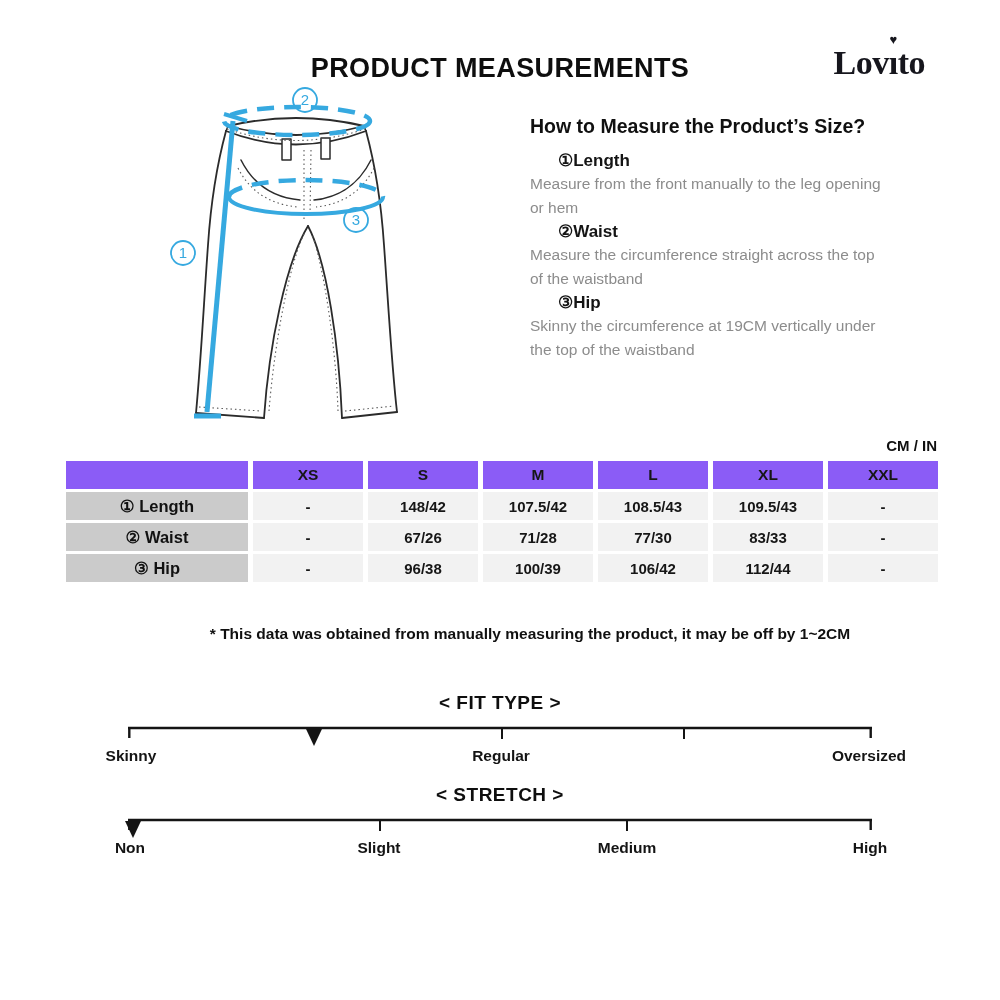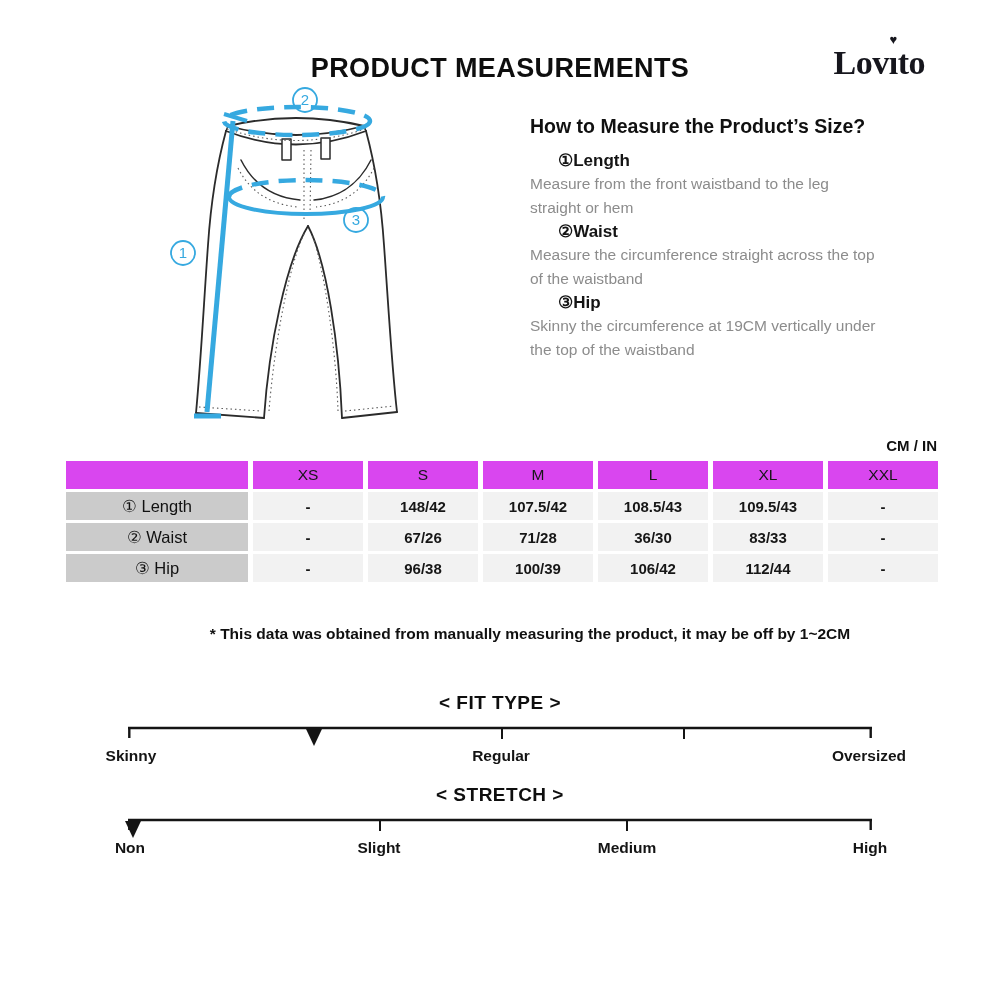--- a/index.html
+++ b/index.html
@@ -59,22 +59,22 @@
   .size-table {
     position: absolute; left: 66px; top: 461px;
     display: grid;
     grid-template-columns: 182px repeat(6, 110px);
     gap: 3px 5px;
   }
   .size-table .cell {
     height: 28px;
     display: flex; align-items: center; justify-content: center;
   }
-  .size-table .th { background: #d946ef; font-size: 15.5px; font-weight: 400; }
-  .size-table .rowlabel { background: #cbcbcb; font-size: 16.5px; font-weight: 400; color: #111; }
+  .size-table .th { background: #8b5cf6; font-size: 15.5px; font-weight: 700; }
+  .size-table .rowlabel { background: #cbcbcb; font-size: 16.5px; font-weight: 700; color: #111; }
   .size-table .td { background: #f2f2f2; font-size: 15px; font-weight: 700; }
 
   
   .note {
     position: absolute; top: 625px; left: 0; width: 100%;
     text-align: center;
     font-size: 15.5px; font-weight: 700; color: #101010; margin-left: 30px;
   }
 
   
@@ -144,21 +144,21 @@
     <text x="183" y="258">1</text>
     <text x="305" y="105">2</text>
     <text x="356" y="225">3</text>
   </g>
 </svg>
 
 <div class="instructions">
   <h2>How to Measure the Product’s Size?</h2>
   <div>
     <div class="mi-title">①Length</div>
-    <div class="mi-text">Measure from the front waistband to the leg straight or hem</div>
+    <div class="mi-text">Measure from the front manually to the leg opening or hem</div>
   </div>
   <div>
     <div class="mi-title">②Waist</div>
     <div class="mi-text">Measure the circumference straight across the top of the waistband</div>
   </div>
   <div>
     <div class="mi-title">③Hip</div>
     <div class="mi-text">Skinny the circumference at 19CM vertically under the top of the waistband</div>
   </div>
 </div>
@@ -179,21 +179,21 @@
   <div class="cell td">148/42</div>
   <div class="cell td">107.5/42</div>
   <div class="cell td">108.5/43</div>
   <div class="cell td">109.5/43</div>
   <div class="cell td">-</div>
 
   <div class="cell rowlabel">② Waist</div>
   <div class="cell td">-</div>
   <div class="cell td">67/26</div>
   <div class="cell td">71/28</div>
-  <div class="cell td">36/30</div>
+  <div class="cell td">77/30</div>
   <div class="cell td">83/33</div>
   <div class="cell td">-</div>
 
   <div class="cell rowlabel">③ Hip</div>
   <div class="cell td">-</div>
   <div class="cell td">96/38</div>
   <div class="cell td">100/39</div>
   <div class="cell td">106/42</div>
   <div class="cell td">112/44</div>
   <div class="cell td">-</div>

